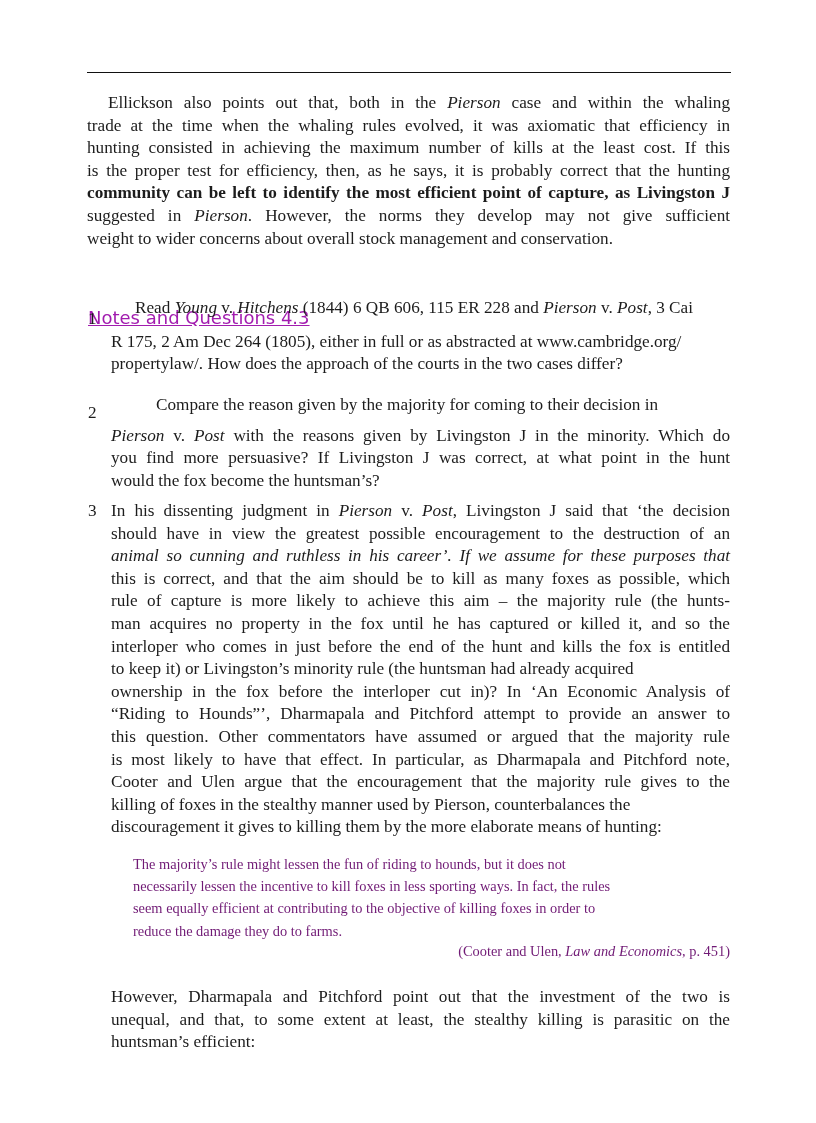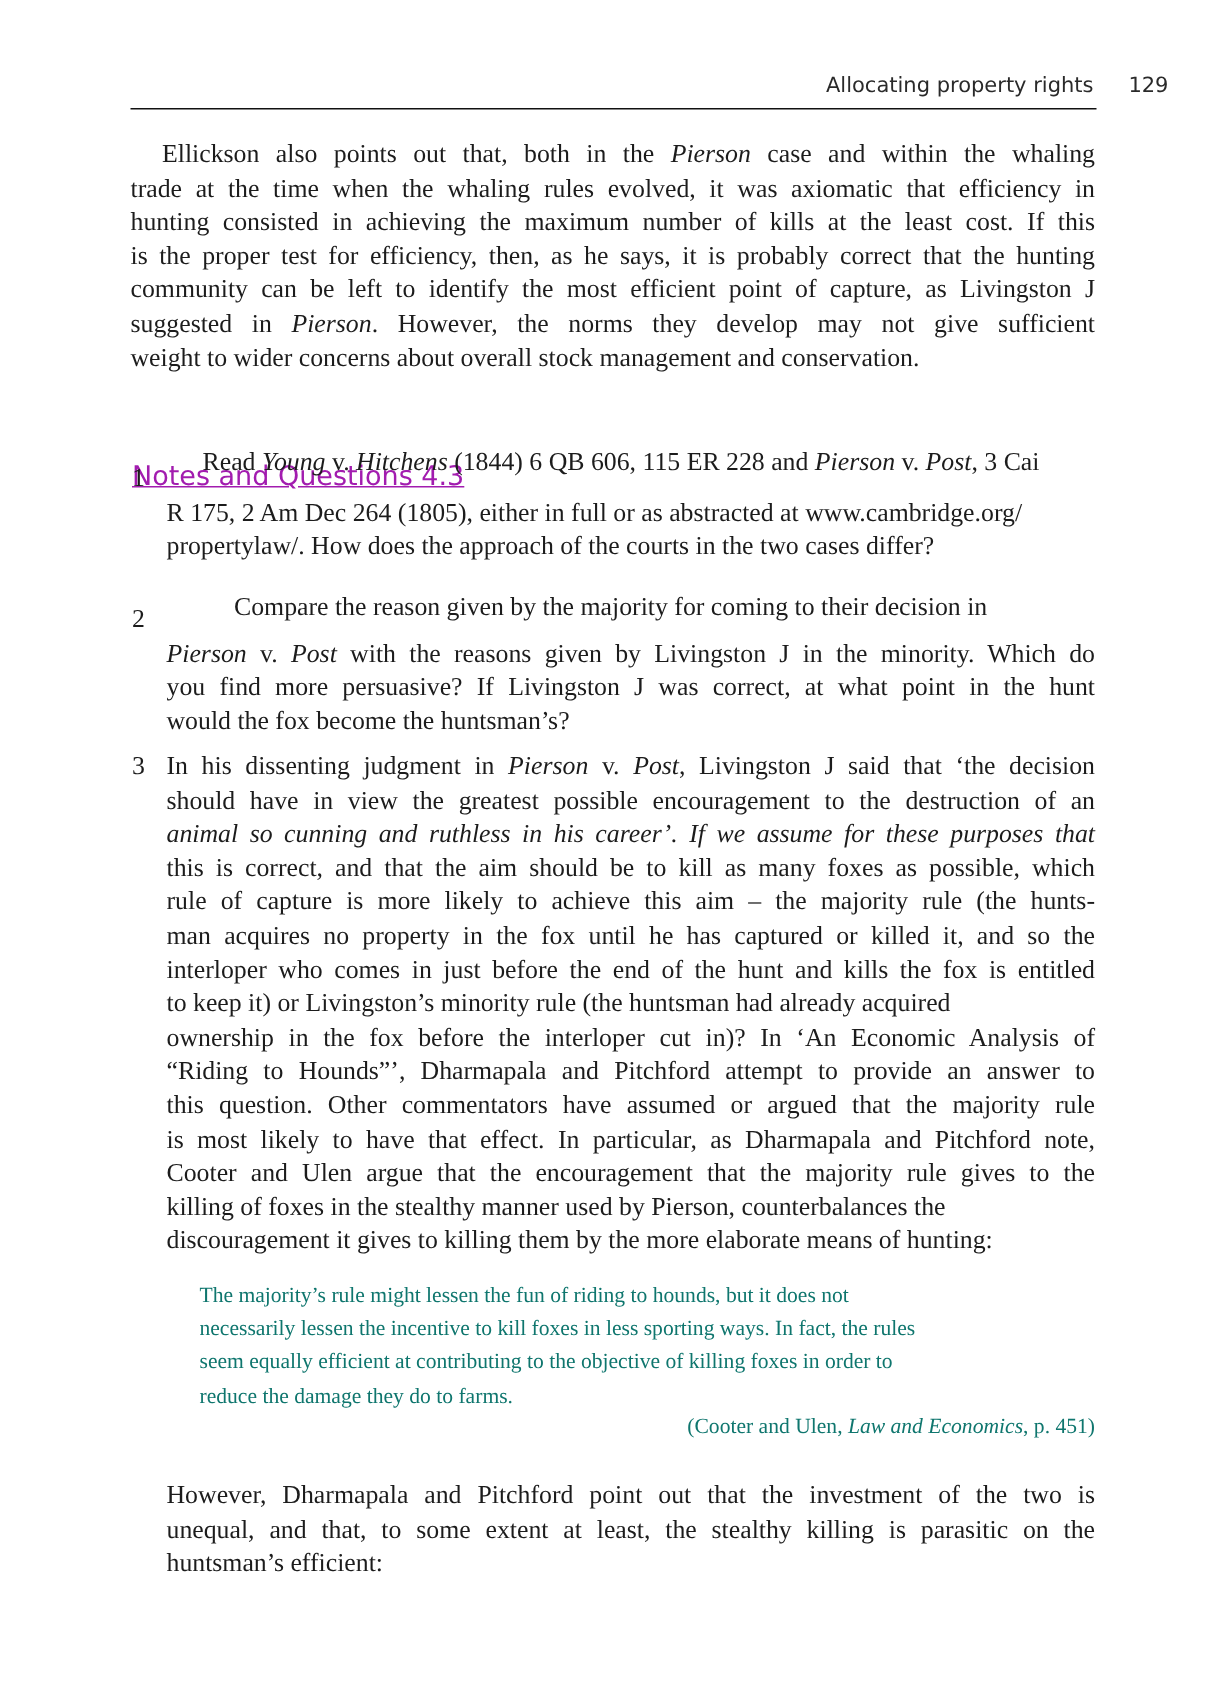--- a/index.html
+++ b/index.html
@@ -17,41 +17,37 @@
     font-family: "Liberation Serif", "DejaVu Serif", serif; color: #1c1c1c;
   }
   .just { text-align: justify; text-align-last: justify; }
   .heading {
     position: absolute; left: 88px; top: 292px; font-family: "DejaVu Sans", sans-serif;
     font-size: 18px; color: #a21caf; font-weight: normal; text-decoration: underline;
   }
   .num { position: absolute; font-family: "Liberation Serif", "DejaVu Serif", serif; font-size: 17.2px; line-height: 22.6px; color: #1c1c1c; }
   .quote-line {
     position: absolute; white-space: nowrap; font-size: 14.4px; line-height: 22.4px;
-    font-family: "Liberation Serif", "DejaVu Serif", serif; color: #0f766e;
+    font-family: "Liberation Serif", "DejaVu Serif", serif; color: #701a75;
   }
   i, em { font-style: italic; }
 </style>
 </head>
 <body>
 
 <div class="page">
 
-  <div class="running-head">
-    <span class="rh-title">Allocating property rights</span>
-    <span class="rh-num">129</span>
-  </div>
   <div class="rule"></div>
 
   <div id="intro">
       <div class="line just" style="left: 108px; top: 92px; width: 622px;">Ellickson also points out that, both in the <i>Pierson</i> case and within the whaling</div>
       <div class="line just" style="left: 87px; top: 114.6px; width: 643px;">trade at the time when the whaling rules evolved, it was axiomatic that efficiency in</div>
       <div class="line just" style="left: 87px; top: 137.2px; width: 643px;">hunting consisted in achieving the maximum number of kills at the least cost. If this</div>
       <div class="line just" style="left: 87px; top: 159.8px; width: 643px;">is the proper test for efficiency, then, as he says, it is probably correct that the hunting</div>
-      <div class="line just" style="left: 87px; top: 182.4px; width: 643px;">community can be left to identify the most efficient point of capture, as Livingston J</div>
+      <div class="line just" style="left: 87px; top: 182.4px; width: 643px; font-weight: bold;">community can be left to identify the most efficient point of capture, as Livingston J</div>
       <div class="line just" style="left: 87px; top: 205px; width: 643px;">suggested in <i>Pierson</i>. However, the norms they develop may not give sufficient</div>
       <div class="line" style="left: 87px; top: 227.6px; width: 643px;">weight to wider concerns about overall stock management and conservation.</div>
     </div>
 
   <h2 class="heading">Notes and Questions 4.3</h2>
 
   <div id="questions">
       <div>
         <div class="num" style="left: 88px; top: 308px;">1</div>
         <div class="line" style="left: 111px; top: 297px; width: 619px; margin-left: 24px;">Read <i>Young</i> v. <i>Hitchens</i> (1844) 6 QB 606, 115 ER 228 and <i>Pierson</i> v. <i>Post</i>, 3 Cai</div>

